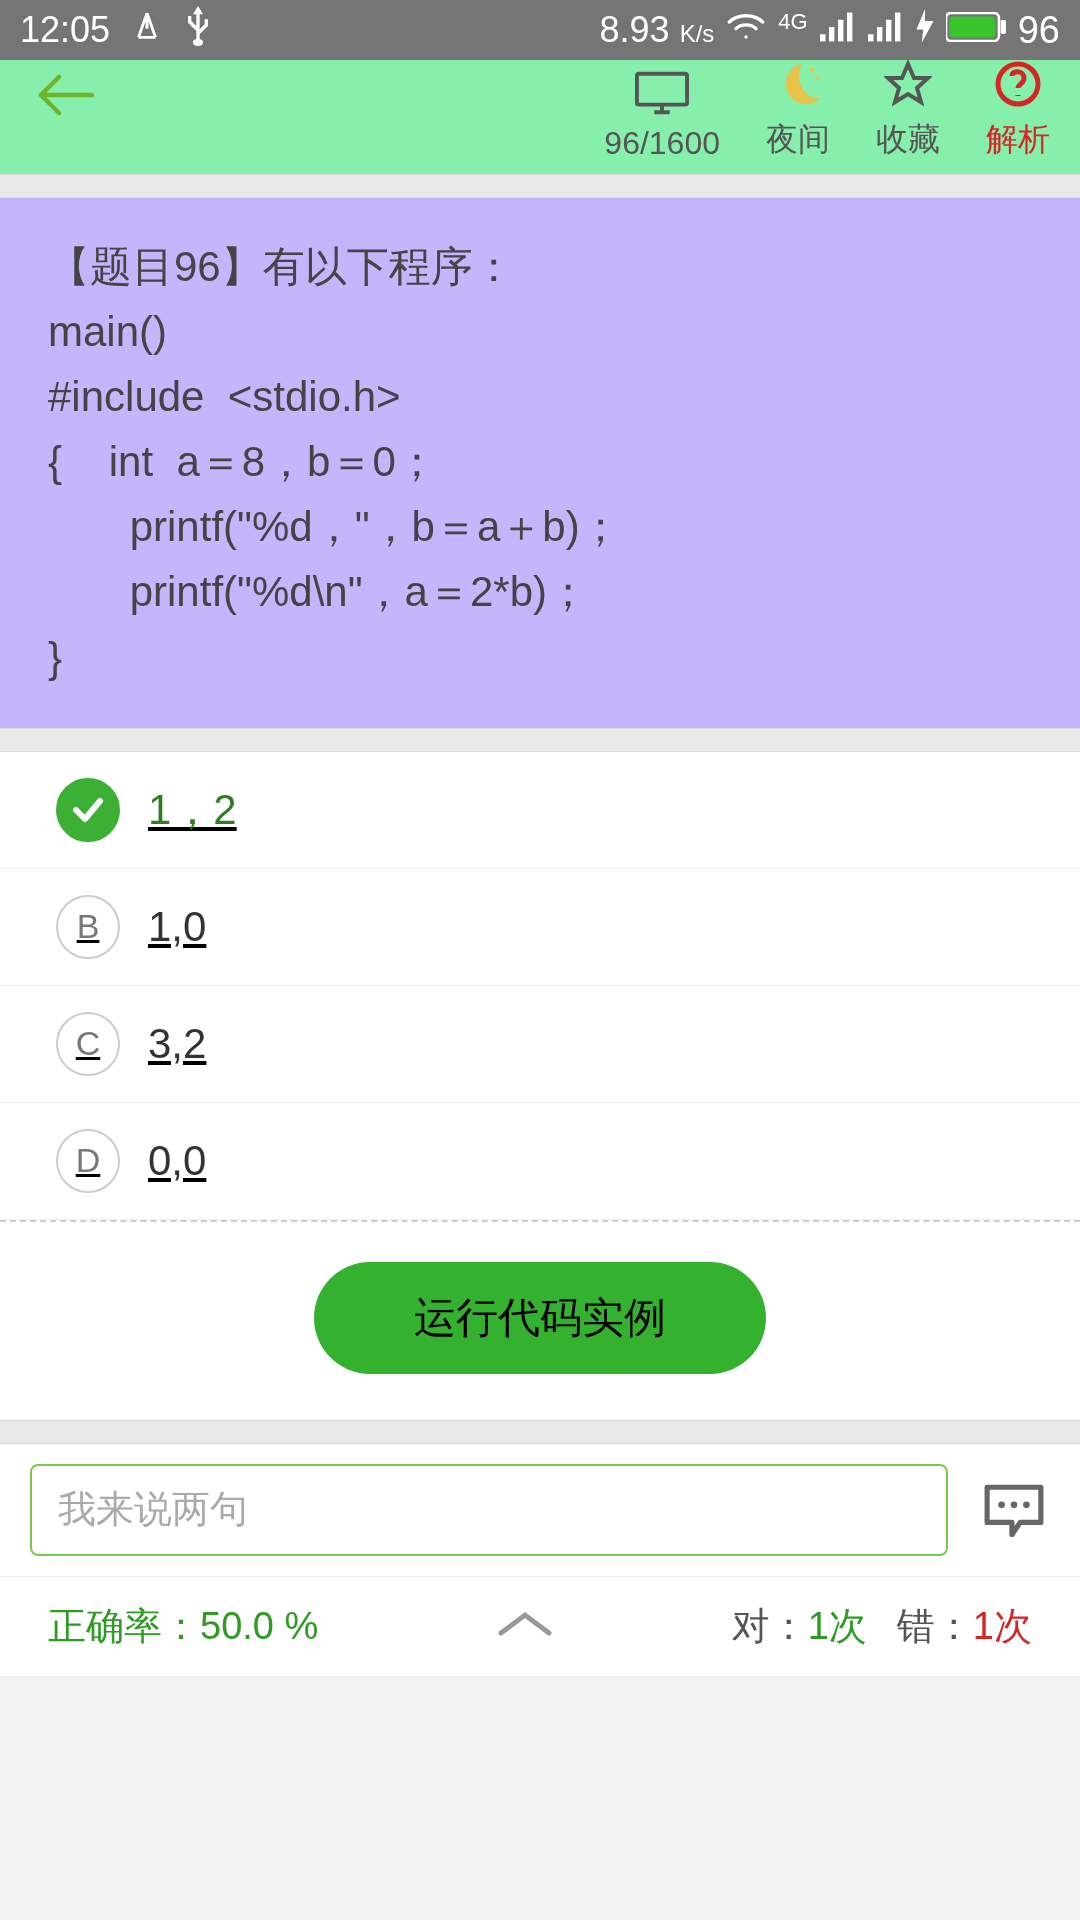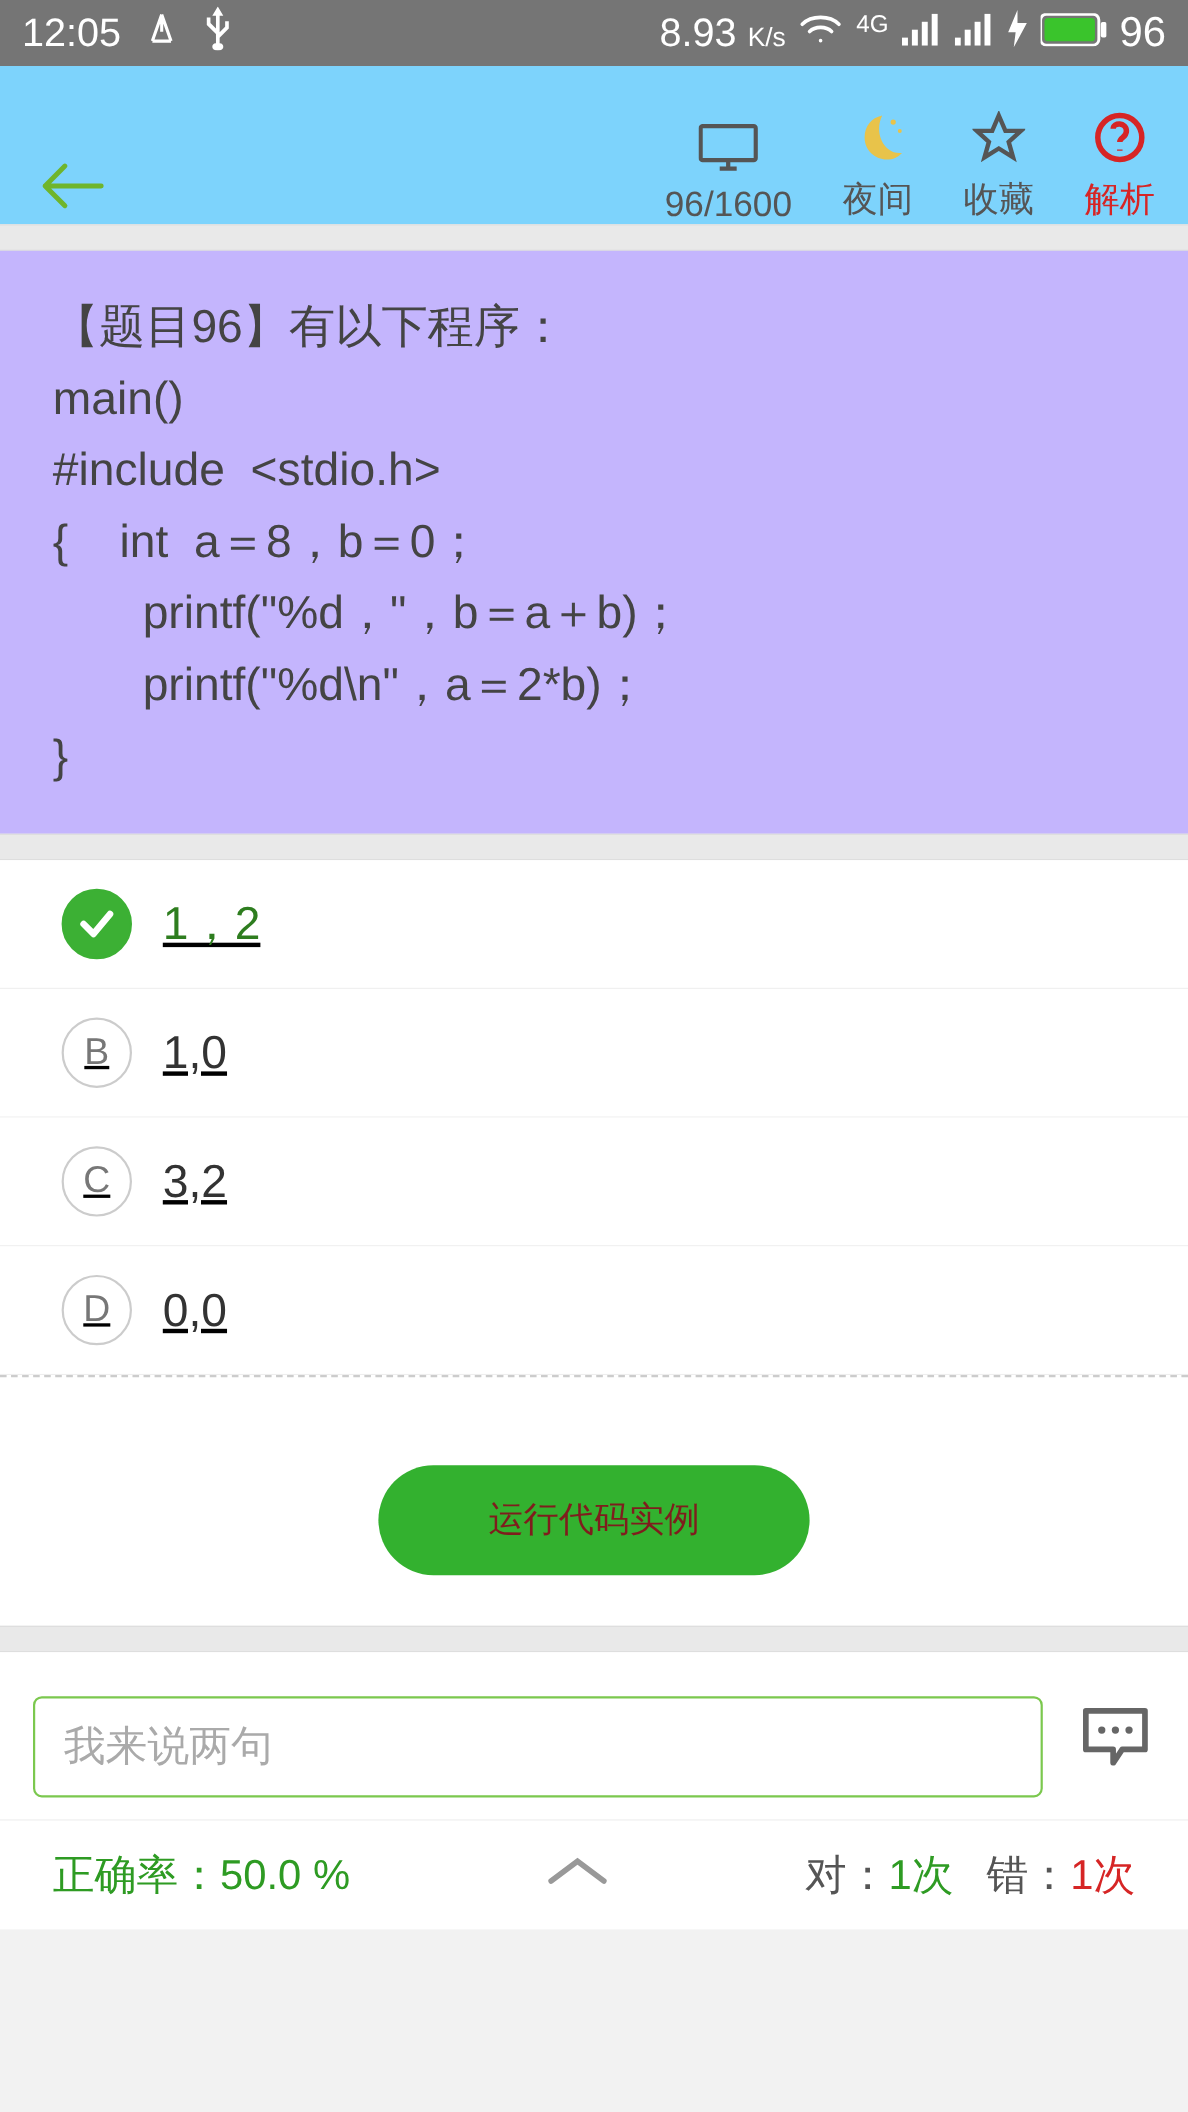--- a/index.html
+++ b/index.html
@@ -6,21 +6,21 @@
 body { width:1080px; height:1920px; font-family:-apple-system, "Helvetica Neue", Arial, sans-serif; background:#f2f2f2; overflow:hidden; }
 
 
 .status-bar { height:60px; background:#757575; color:#fff; display:flex; align-items:center; padding:0 20px; font-size:36px; }
 .status-left { display:flex; align-items:center; gap:20px; }
 .status-right { margin-left:auto; display:flex; align-items:center; gap:12px; }
 .status-right .battery-pct { font-size:38px; }
 .sb-icon { display:inline-block; }
 
 
-.app-header { height:144px; background:#7dd3fc; display:flex; align-items:flex-end; padding:0 30px; }
+.app-header { height:114px; background:#86efac; display:flex; align-items:flex-start; padding:0 30px; }
 .back-btn { width:70px; height:70px; display:flex; align-items:center; justify-content:center; }
 .header-spacer { flex:1; }
 .header-actions { display:flex; gap:46px; align-items:flex-end; }
 .hact { display:flex; flex-direction:column; align-items:center; gap:6px; }
 .hact-label { font-size:32px; color:#555; }
 .hact.red .hact-label { color:#d62525; }
 
 
 .thin-gap { height:24px; background:#e9e9e9; border-top:1px solid #ddd; border-bottom:1px solid #ddd; }
 
@@ -28,24 +28,24 @@
 .qline { font-size:42px; color:#444; line-height:1.55; white-space:pre; font-family:Arial, sans-serif; }
 
 .options { background:#f7f7f7;text-decoration:underline; }
 .option { display:flex; align-items:center; gap:28px; padding:26px 56px; background:#fff; border-bottom:1px solid #eee; }
 .opt-letter { width:64px; height:64px; border-radius:50%; border:2px solid #ccc; display:flex; align-items:center; justify-content:center; font-size:34px; color:#777; background:#fff; }
 .opt-letter.correct { background:#3CB034; border-color:#3CB034; color:#fff; }
 .opt-text { font-size:42px; color:#333; }
 .opt-text.correct { color:#2e7d1f; }
 
 .run-wrap { padding:40px 0 46px; text-align:center; background:#fff; border-top:2px dashed #ccc; }
-.run-btn { display:inline-block; padding:28px 100px; background:#33b12f; color:#7f1d1d; font-size:32px; border-radius:60px;margin-top:40px; }
+.run-btn { display:inline-block; padding:28px 100px; background:#33b12f; color:#000000; font-size:42px; border-radius:60px; }
 
 .comment-row { display:flex; align-items:center; gap:30px; padding:20px 30px 20px 30px; background:#fff; }
-.comment-input { flex:1; height:92px; border:2px solid #7bc84e; border-radius:8px; padding:0 26px; font-size:38px; color:#aaa; display:flex; align-items:center; background:#fff;margin-top:20px; }
+.comment-input { flex:1; height:92px; border:2px solid #7bc84e; border-radius:8px; padding:0 26px; font-size:38px; color:#aaa; display:flex; align-items:center; background:#fff; }
 .chat-icon { width:72px; height:72px; display:flex; align-items:center; justify-content:center; }
 
 .stats-bar { display:flex; align-items:center; padding:24px 48px; background:#fff; border-top:1px solid #eee; font-size:38px; }
 .stat-accuracy { color:#2e9b23; }
 .stat-caret { flex:1; text-align:center; color:#999; }
 .stat-correct { color:#555; }
 .stat-correct .num { color:#2e9b23; }
 .stat-wrong { margin-left:30px; color:#555; }
 .stat-wrong .num { color:#d62525; }
 </style>

